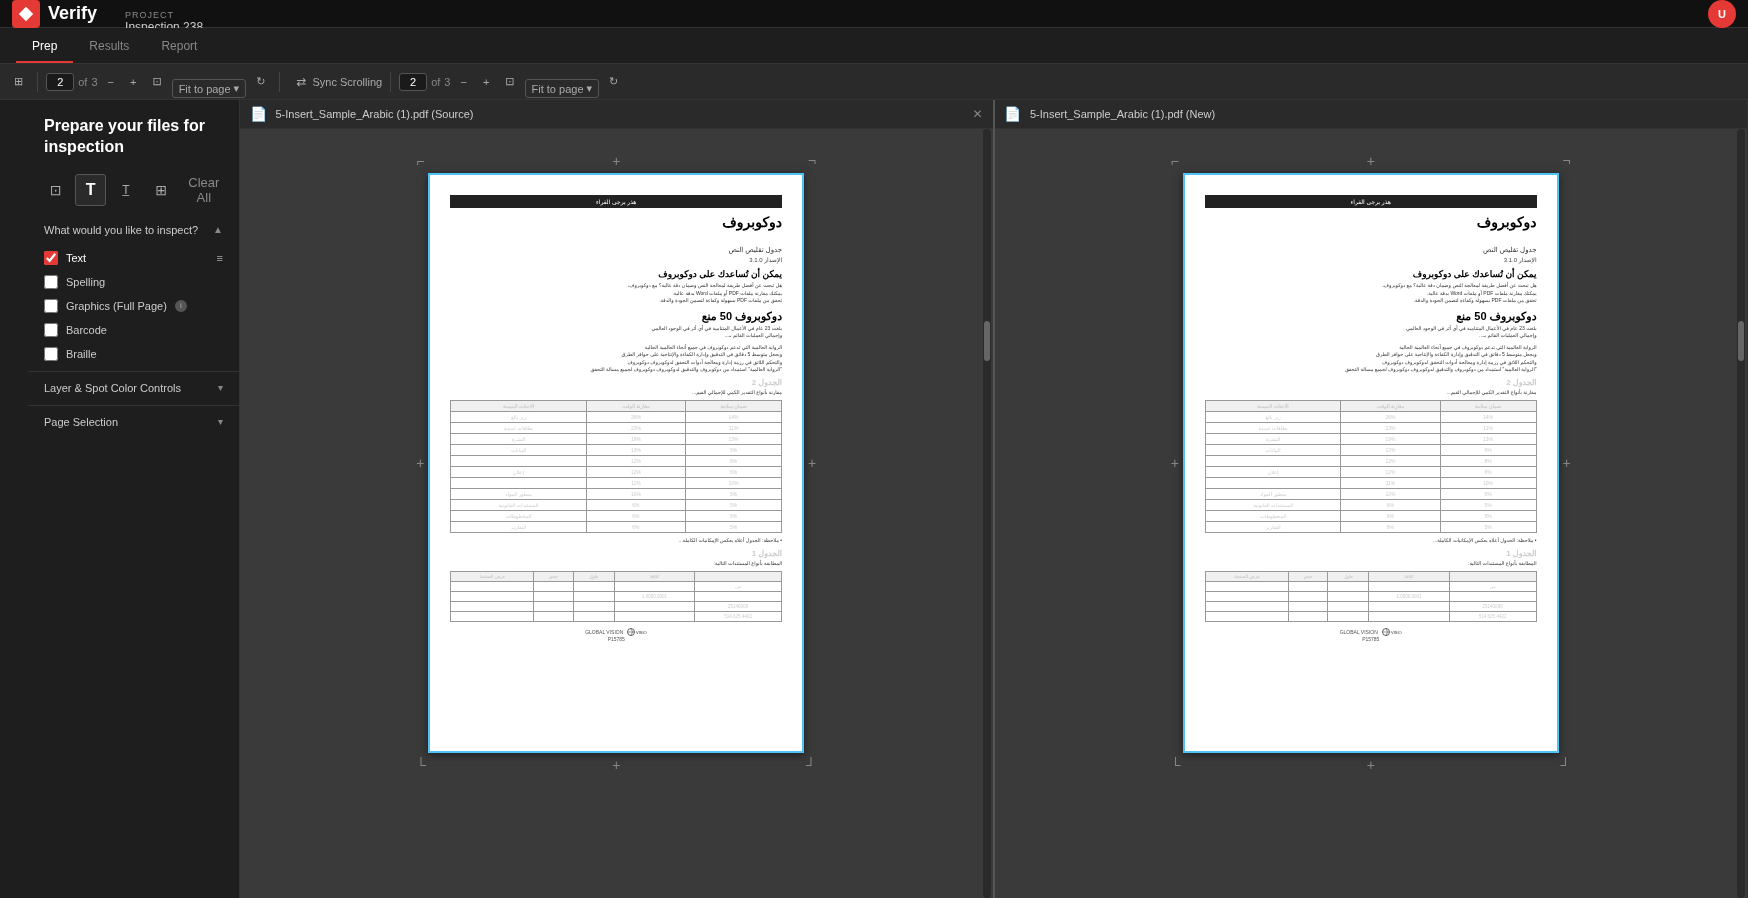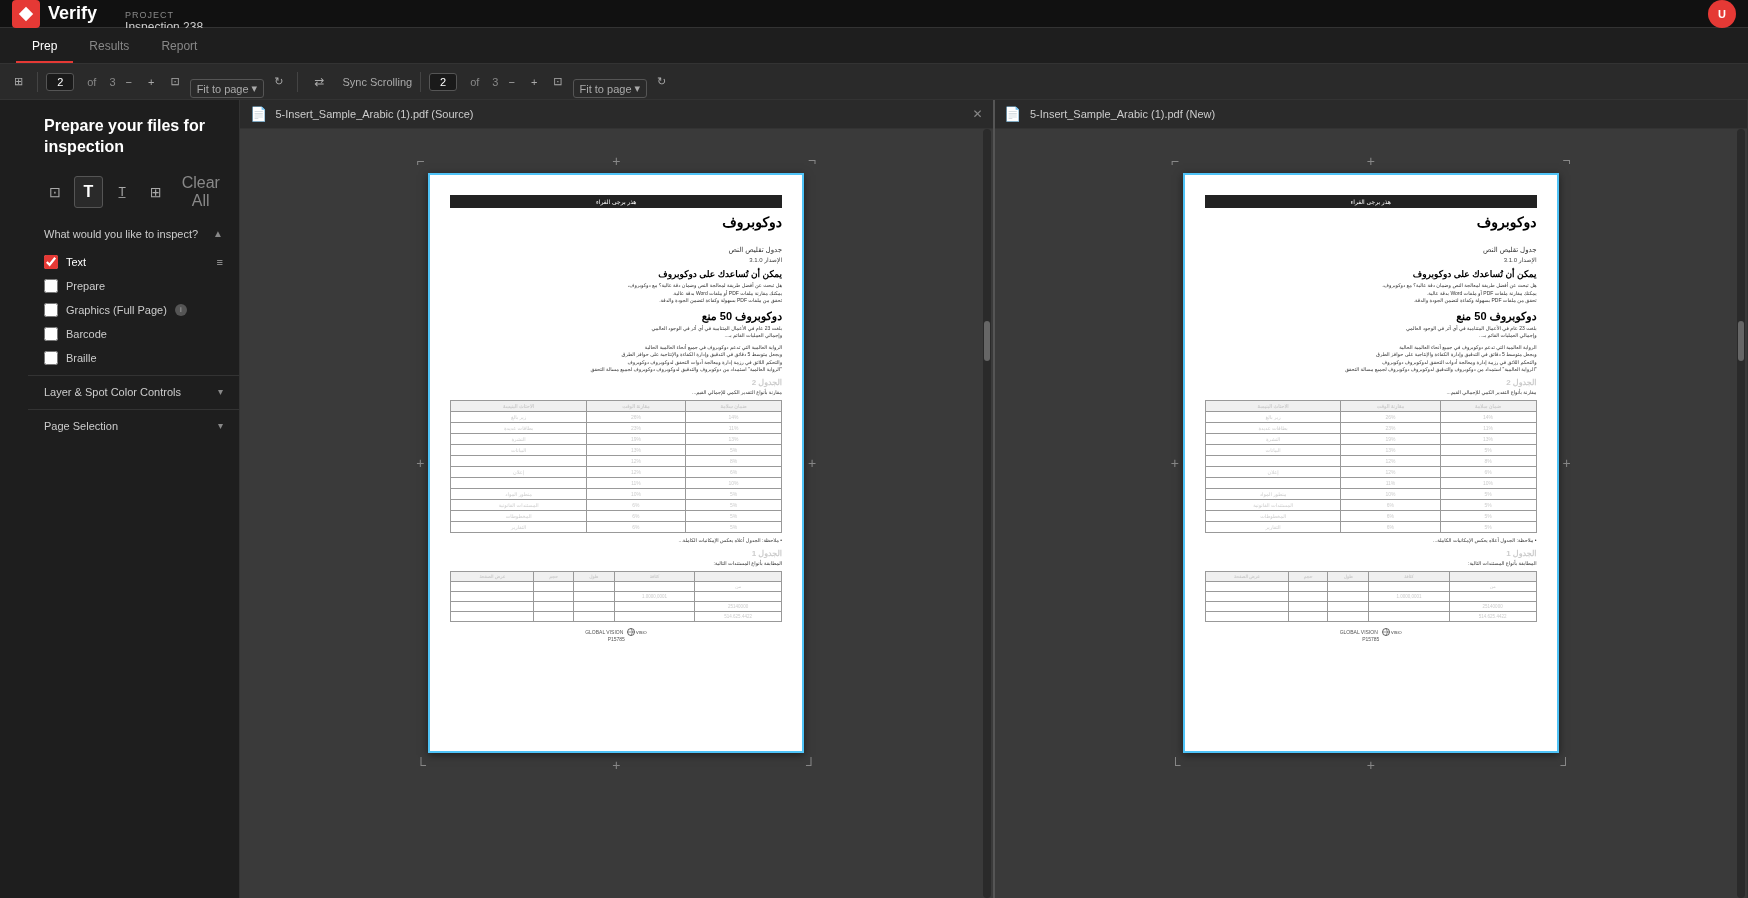--- a/index.html
+++ b/index.html
@@ -21,36 +21,36 @@
     .navtabs { background: #1e1e1e; height: 36px; display: flex; align-items: flex-end; padding: 0 16px; border-bottom: 1px solid #333; flex-shrink: 0; }
     .navtab { padding: 8px 16px; font-size: 12px; cursor: pointer; color: #888; border-bottom: 2px solid transparent; }
     .navtab.active { color: #fff; border-bottom: 2px solid #e53935; }
 
     
     .toolbar { background: #2a2a2a; height: 36px; display: flex; align-items: center; padding: 0 8px; gap: 4px; border-bottom: 1px solid #333; flex-shrink: 0; }
     .toolbar-divider { width: 1px; height: 20px; background: #444; margin: 0 4px; }
     .toolbar-btn { background: transparent; border: none; color: #aaa; cursor: pointer; padding: 4px 6px; border-radius: 3px; font-size: 11px; display: flex; align-items: center; gap: 4px; }
     .page-nav { display: flex; align-items: center; gap: 4px; }
     .page-input { background: #1a1a1a; border: 1px solid #555; color: #fff; width: 28px; text-align: center; border-radius: 3px; padding: 2px; font-size: 11px; }
-    .page-of { color: #888; font-size: 11px; margin-left: 9px; }
+    .page-of { color: #888; font-size: 11px; }
     .fit-btn { background: transparent; border: 1px solid #555; color: #aaa; border-radius: 3px; padding: 2px 6px; font-size: 11px; cursor: pointer; display: flex; align-items: center; gap: 3px; margin-top: 14px; }
     .sync-section { display: flex; align-items: center; gap: 6px; margin-left: 8px; }
     .sync-icon { color: #aaa; font-size: 12px; }
-    .sync-label { color: #aaa; font-size: 11px; margin-left: 12px; }
+    .sync-label { color: #aaa; font-size: 11px; }
 
     
     .main { display: flex; flex: 1; overflow: hidden; }
 
     
     .sidebar { width: 240px; background: #1e1e1e; border-right: 1px solid #333; display: flex; flex-direction: column; flex-shrink: 0; overflow-y: auto; padding-left: 28px; }
     .sidebar-title { padding: 16px 16px 8px; font-size: 16px; font-weight: bold; color: #fff; line-height: 1.3; }
     .tools-row { display: flex; align-items: center; gap: 4px; padding: 8px 12px; }
     .tool-btn { background: transparent; border: 1px solid transparent; color: #aaa; cursor: pointer; padding: 5px; border-radius: 3px; font-size: 14px; display: flex; align-items: center; justify-content: center; width: 32px; height: 32px; }
     .tool-btn:hover, .tool-btn.active { background: #2a2a2a; border-color: #555; color: #fff; }
-    .clear-btn { background: transparent; border: none; color: #888; font-size: 16px; cursor: pointer; margin-left: auto; }
+    .clear-btn { background: transparent; border: none; color: #888; font-size: 13px; cursor: pointer; margin-left: auto; }
     .section-header { display: flex; align-items: center; justify-content: space-between; padding: 10px 16px 6px; cursor: pointer; }
     .section-header-text { color: #ccc; font-size: 11px; }
     .chevron { color: #888; font-size: 10px; }
     .inspect-options { padding: 4px 16px; }
     .option-item { display: flex; align-items: center; gap: 8px; padding: 5px 0; }
     .option-item input[type=checkbox] { accent-color: #e53935; cursor: pointer; width: 14px; height: 14px; }
     .option-label { color: #ccc; font-size: 11px; cursor: pointer; }
     .option-label.checked { color: #fff; }
     .sidebar-section { border-top: 1px solid #333; margin-top: 1px; }
     .sidebar-section-header { display: flex; align-items: center; justify-content: space-between; padding: 10px 16px; cursor: pointer; }
@@ -174,21 +174,21 @@
     </div>
 
     <div class="inspect-options">
       <div class="option-item">
         <input type="checkbox" id="opt-text" checked="" style="">
         <label class="option-label checked" for="opt-text">Text</label>
         <span style="margin-left:auto; color:#aaa; font-size:11px;">≡</span>
       </div>
       <div class="option-item">
         <input type="checkbox" id="opt-spelling" style="">
-        <label class="option-label" for="opt-spelling">Prepare</label>
+        <label class="option-label" for="opt-spelling">Spelling</label>
       </div>
       <div class="option-item">
         <input type="checkbox" id="opt-graphics" style="">
         <label class="option-label" for="opt-graphics">Graphics (Full Page)</label>
         <span class="info-icon">i</span>
       </div>
       <div class="option-item">
         <input type="checkbox" id="opt-barcode" style="">
         <label class="option-label" for="opt-barcode">Barcode</label>
       </div>

